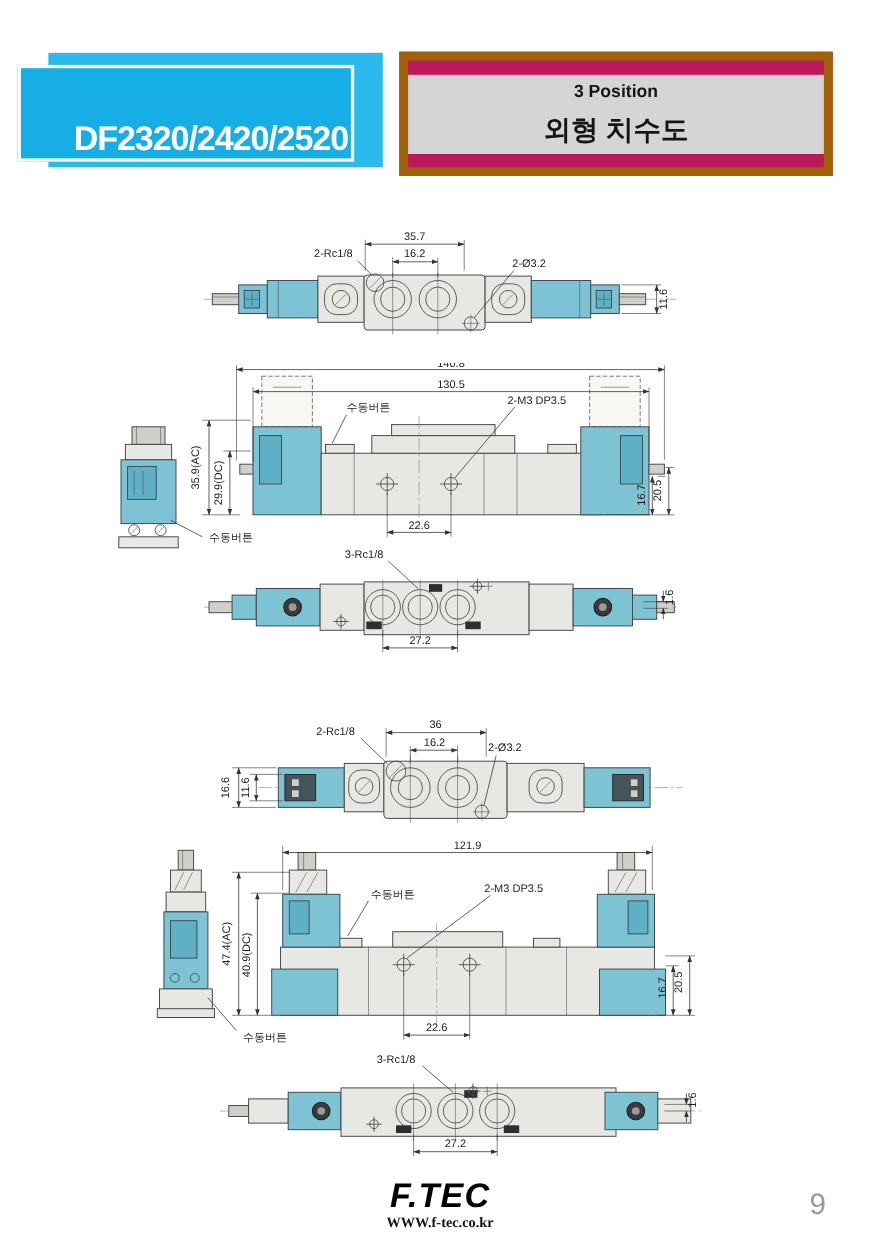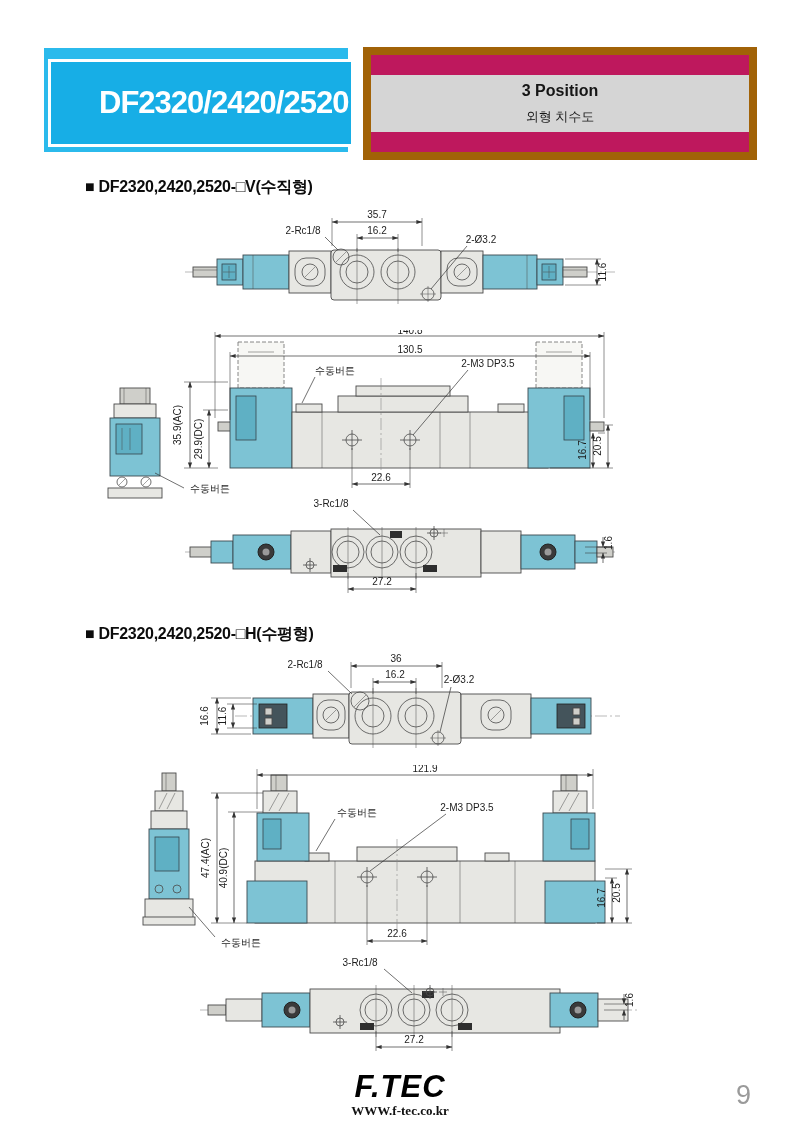--- a/index.html
+++ b/index.html
@@ -1,29 +1,29 @@
 <!DOCTYPE html>
 <html><head>
 <meta charset="utf-8">
 <style>
   html,body{margin:0;padding:0;background:#ffffff;}
   .page{position:relative;width:800px;height:1133px;background:#ffffff;overflow:hidden;
         font-family:"Liberation Sans",sans-serif;}
   
   .tb-back{position:absolute;left:44px;top:48px;width:304px;height:104px;background:#2bbaec;}
-  .tb-front{position:absolute;left:48px;top:59px;width:306px;height:88px;background:#17aee6;
-            border:3px solid #ffffff;box-sizing:border-box;display:flex;align-items:center;}
+  .tb-front{position:absolute;left:16px;top:59px;width:306px;height:88px;background:#17aee6;
+            border:3px solid #ffffff;box-sizing:border-box;display:flex;align-items:flex-end;}
   .tb-front span{color:#ffffff;font-size:31px;font-weight:bold;letter-spacing:-1px;padding-left:48px;}
   
   .hd{position:absolute;left:363px;top:47px;width:394px;height:113px;border:8px solid #a16207;
       background:#be185d;box-sizing:border-box;display:flex;align-items:center;justify-content:center;}
   .hd-inner{background:#d5d5d5;width:378px;text-align:center;padding:7px 0 6px 0;color:#151515;}
   .hd-l1{font-size:16px;font-weight:bold;margin:0 0 8px 0;}
   .hd-l2{font-size:15px;font-weight:bold;margin:0 0 6px 0;}
-  .hd-l3{font-size:13px;font-weight:normal;margin:0;}
+  .hd-l3{font-size:25px;font-weight:bold;margin:0;}
   
   .sec-h{position:absolute;left:85px;font-size:16px;font-weight:bold;color:#0c0c0c;letter-spacing:-0.3px;}
   
   .drw{position:absolute;}
   
   .logo{position:absolute;left:310px;top:1072px;width:180px;text-align:center;}
   .logo-t{color:#000000;font-size:31px;font-weight:bold;font-style:italic;letter-spacing:1px;line-height:30px;}
   .logo-u{color:#111111;font-size:13px;font-weight:bold;font-family:"Liberation Serif",serif;margin-top:1px;text-align:center;}
   .pageno{position:absolute;left:736px;top:1080px;font-size:27px;color:#9a9a9a;}
   
@@ -62,21 +62,20 @@
     <span>DF2320/2420/2520</span>
   </div>
 
   <div class="hd">
     <div class="hd-inner">
       <div class="hd-l1">3 Position</div>
       <div class="hd-l3">외형 치수도</div>
     </div>
   </div>
 
-  <div class="sec-h" style="top:177px;">■ DF2320,2420,2520-□V(수직형)</div>
 
   <svg class="drw" style="left:185px;top:208px;" width="430" height="115" viewBox="0 0 430 115">
     <line class="cl" x1="0" y1="64" x2="430" y2="64"></line>
     <rect class="met" x="8" y="59" width="26" height="10"></rect>
       <line class="thin" x1="8" y1="62" x2="34" y2="62"></line>
     <rect class="cyan" x="32" y="51" width="26" height="26"></rect>
     <rect class="cyand" x="37" y="56" width="14" height="16"></rect>
     <line class="thin" x1="44" y1="58" x2="44" y2="70"></line>
       <line class="thin" x1="38" y1="64" x2="50" y2="64"></line>
     <rect class="cyan" x="58" y="47" width="46" height="34"></rect>
@@ -256,21 +255,20 @@
       <line class="ext" x1="231" y1="78" x2="231" y2="98"></line>
     <line class="dim" x1="163" y1="94" x2="231" y2="94" marker-start="url(#mb)" marker-end="url(#ma)"></line>
     <text class="dt" x="197" y="90">27.2</text>
     <line class="ext" x1="400" y1="52" x2="422" y2="52"></line>
       <line class="ext" x1="400" y1="58" x2="422" y2="58"></line>
     <line class="dim" x1="418" y1="42" x2="418" y2="52" marker-end="url(#ma)"></line>
     <line class="dim" x1="418" y1="68" x2="418" y2="58" marker-end="url(#ma)"></line>
     <text class="dt" transform="rotate(-90 427 48)" x="427" y="48">1.6</text>
   </svg>
 
-  <div class="sec-h" style="top:624px;">■ DF2320,2420,2520-□H(수평형)</div>
 
   <svg class="drw" style="left:195px;top:650px;" width="430" height="115" viewBox="0 0 430 115">
     <line class="cl" x1="40" y1="66" x2="425" y2="66"></line>
     <rect class="cyan" x="58" y="48" width="60" height="36"></rect>
     <rect class="chipd" x="64" y="54" width="28" height="24"></rect>
     <rect class="met" x="70" y="58" width="7" height="7"></rect>
       <rect class="met" x="70" y="68" width="7" height="7"></rect>
     <rect class="body" x="118" y="44" width="36" height="44"></rect>
     <rect class="nofill" x="122" y="50" width="28" height="30" rx="11"></rect>
     <circle class="nofill" cx="136" cy="65" r="8"></circle>

